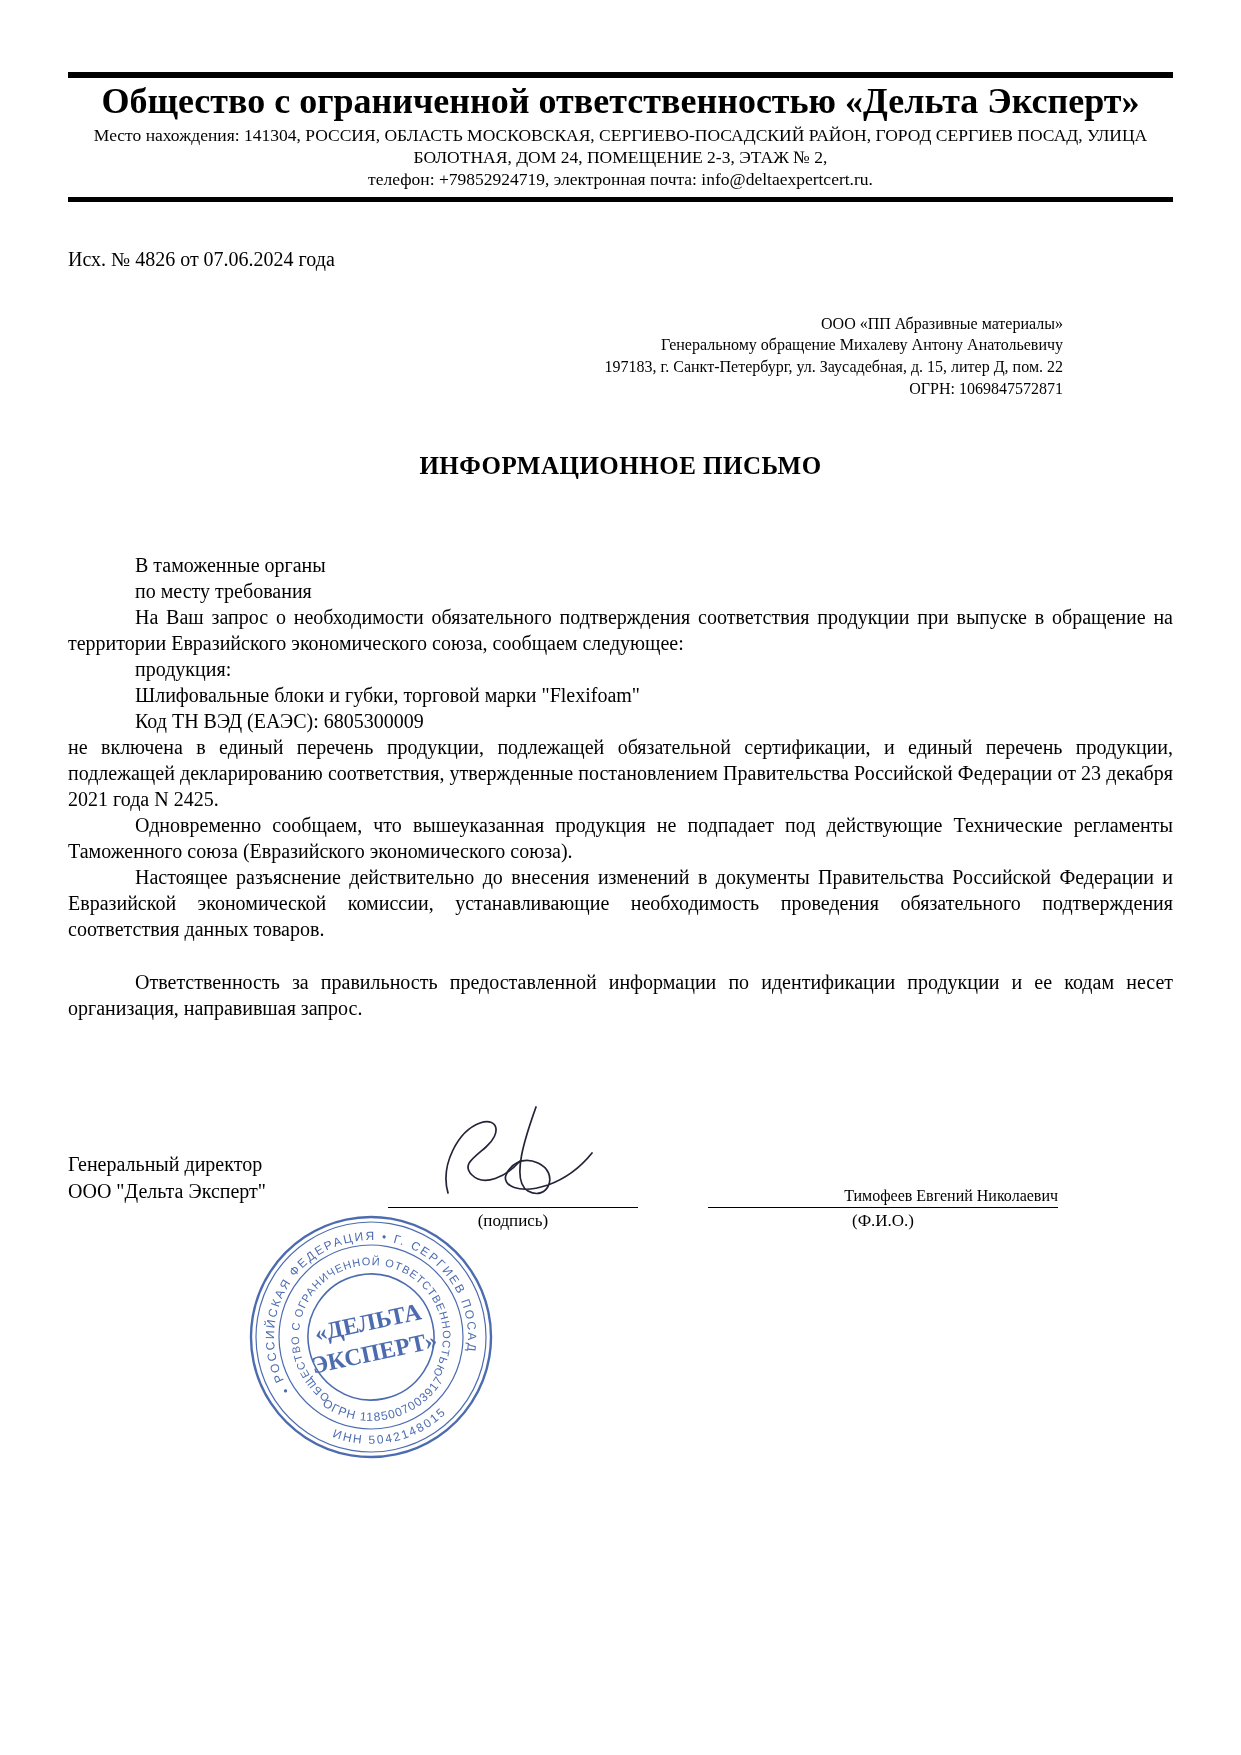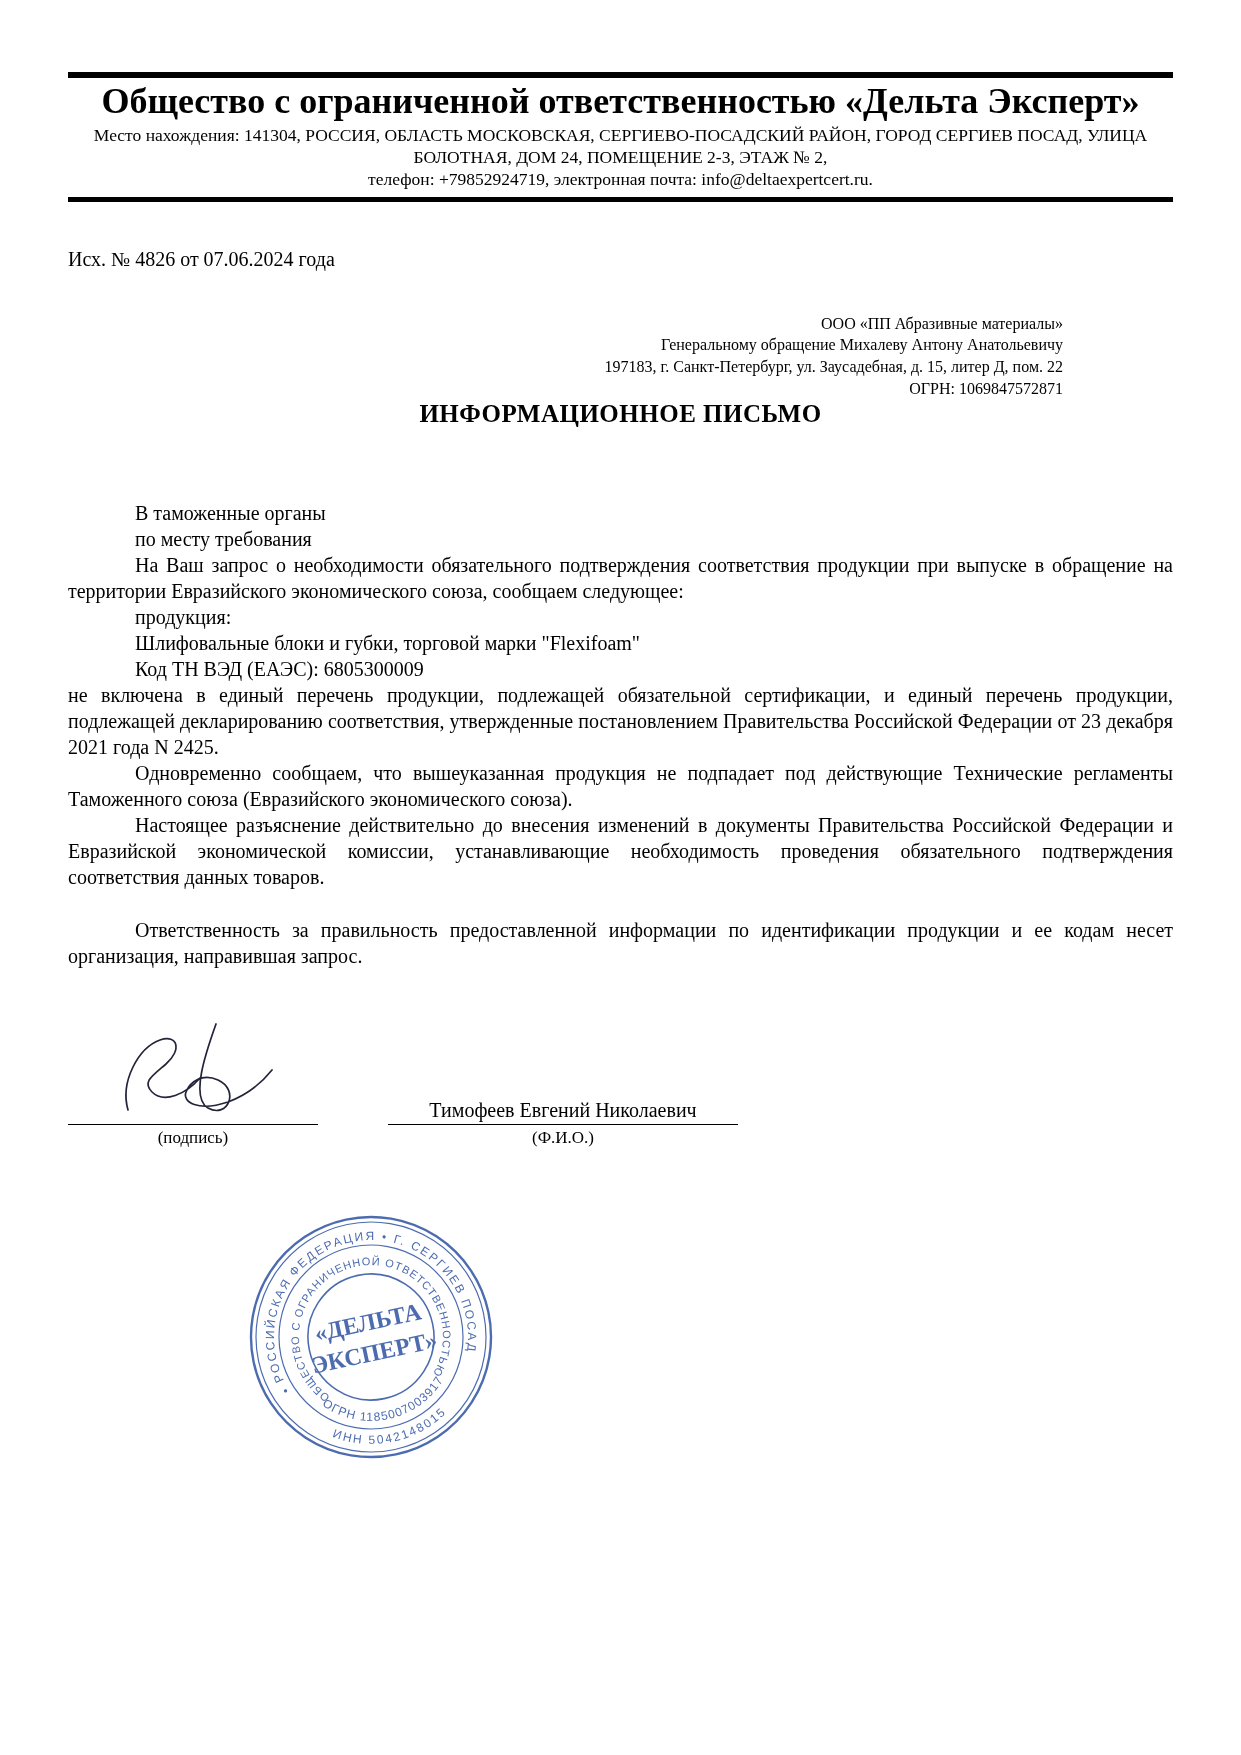--- a/index.html
+++ b/index.html
@@ -16,34 +16,34 @@
     text-align: center;
     padding: 3px 6px 6px;
   }
   .company-name { font-size: 36px; font-weight: 700; line-height: 1.15; margin-bottom: 2px; }
   .addr { font-size: 17.5px; line-height: 1.26; }
   
   .ref-line { margin: 46px 68px 0; font-size: 20px; }
   
   .addressee { margin: 42px 178px 0 300px; text-align: right; font-size: 16px; line-height: 1.36; }
   
-  .doc-title { text-align: center; font-size: 25px; font-weight: 700; letter-spacing: 0.5px; }
+  .doc-title { text-align: center; font-size: 25px; font-weight: 700; margin-top: 52px; letter-spacing: 0.5px; }
   
   .body-text { margin: 72px 68px 0; font-size: 20px; line-height: 1.3; text-align: justify; }
   .body-text p { text-indent: 67px; }
   .body-text p.flush { text-indent: 0; }
   .body-text p.spaced { margin-top: 27px; }
   
   .signature-row { margin: 130px 68px 0; display: flex; align-items: flex-end; }
   .sig-left { width: 320px; font-size: 20px; line-height: 1.35; margin-bottom: 26px; }
   .sig-mid { width: 250px; position: relative; text-align: center; }
   .sig-right { width: 350px; margin-left: 70px; text-align: center; }
   .sig-line { border-bottom: 1.6px solid #000; height: 0; }
   .caption { font-size: 17px; margin-top: 3px; }
-  .sig-name { font-size: 20px; margin-bottom: 2px; white-space: nowrap; }
+  .sig-name { font-size: 16px; margin-bottom: 2px; white-space: nowrap; text-align: right; }
   .autograph { position: absolute; left: 48px; bottom: 20px; pointer-events: none; }
   
   .stamp {
     position: absolute; left: 246px; top: 1212px; width: 250px; height: 250px;
     transform: rotate(-12deg); opacity: 0.92;
   }
   .stamp-ring-text { font-family: "Liberation Sans", sans-serif; }
   .stamp-center-text { font-family: "Liberation Serif", serif; font-weight: 700; }
 </style>
 </head>
@@ -75,20 +75,24 @@
     <p>продукция:</p>
     <p>Шлифовальные блоки и губки, торговой марки "Flexifoam"</p>
     <p>Код ТН ВЭД (ЕАЭС): 6805300009</p>
     <p class="flush">не включена в единый перечень продукции, подлежащей обязательной сертификации, и единый перечень продукции, подлежащей декларированию соответствия, утвержденные постановлением Правительства Российской Федерации от 23 декабря 2021 года N 2425.</p>
     <p>Одновременно сообщаем, что вышеуказанная продукция не подпадает под действующие Технические регламенты Таможенного союза (Евразийского экономического союза).</p>
     <p>Настоящее разъяснение действительно до внесения изменений в документы Правительства Российской Федерации и Евразийской экономической комиссии, устанавливающие необходимость проведения обязательного подтверждения соответствия данных товаров.</p>
     <p class="spaced">Ответственность за правильность предоставленной информации по идентификации продукции и ее кодам несет организация, направившая запрос.</p>
   </div>
 
   <div class="signature-row">
+    <div class="sig-left">
+      <div>Генеральный директор</div>
+      <div>ООО "Дельта Эксперт"</div>
+    </div>
     <div class="sig-mid">
       <svg class="autograph" width="170" height="110" viewBox="0 0 170 110">
         <g fill="none" stroke-width="1.7" stroke-linecap="round" stroke="#23233a">
           <path d="M 12,92 C 4,64 22,30 44,22 C 62,16 66,32 50,46 C 36,58 26,64 36,74 C 48,86 70,76 84,60"></path>
           <path d="M 100,6 C 90,34 74,80 92,90 C 112,101 124,72 102,62 C 86,55 74,64 70,74 C 66,84 82,94 112,84 C 134,76 148,62 156,52"></path>
         </g>
       </svg>
       <div class="sig-line"></div>
       <div class="caption">(подпись)</div>
     </div>

